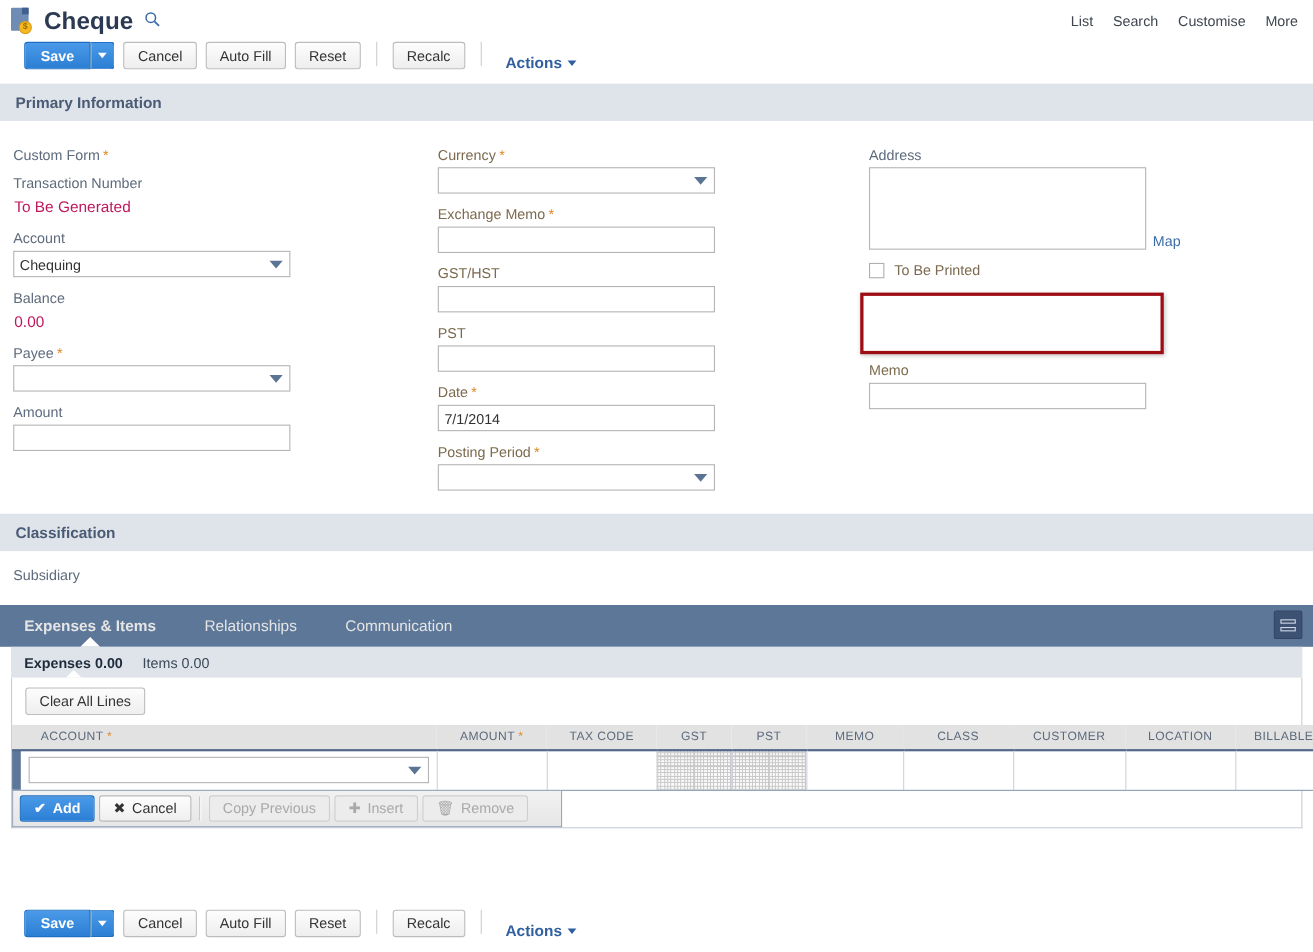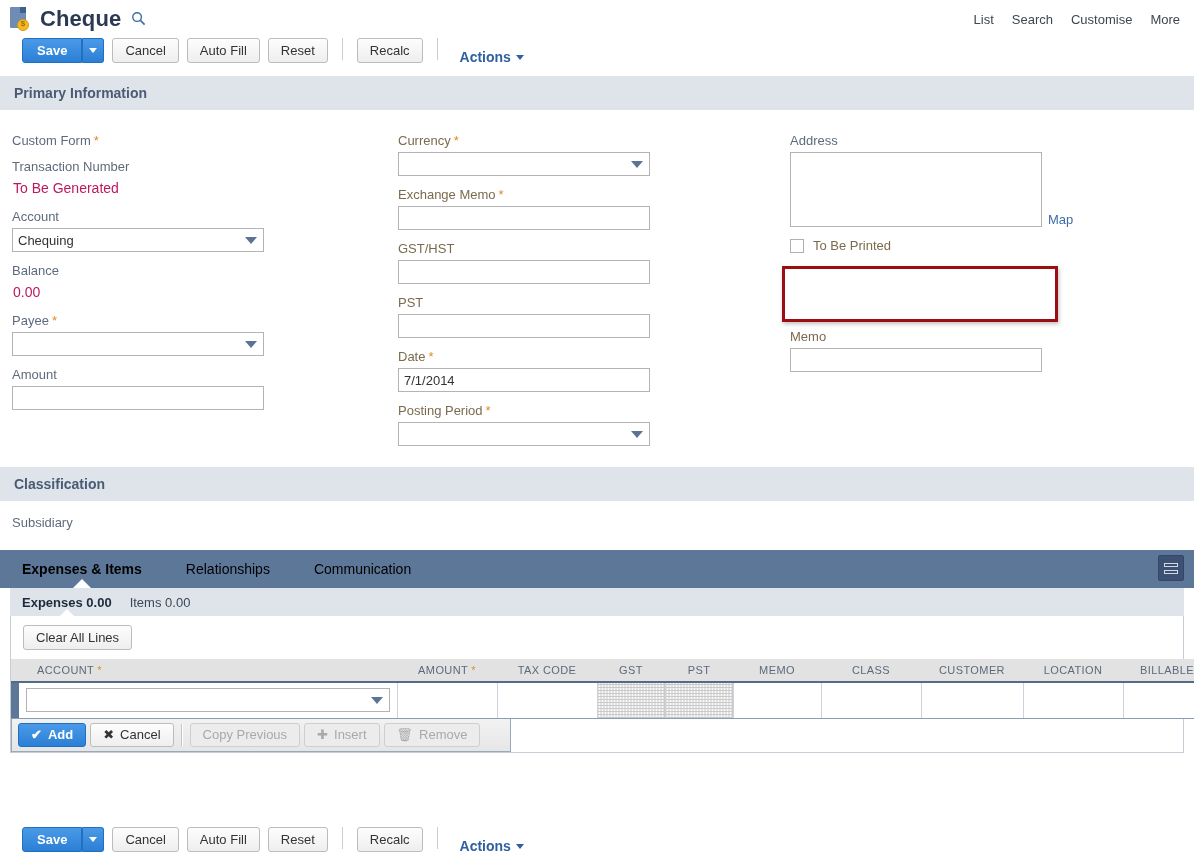--- a/index.html
+++ b/index.html
@@ -112,21 +112,21 @@
     position:absolute; border:3px solid #9d0d14; background:#ffffff;
     box-shadow:1px 2px 4px rgba(0,0,0,0.25);
   }
 
   
   .tabbar {
     background:#5d7799; height:38px; display:flex; align-items:stretch;
     position:relative;
   }
   .tab {
-    display:flex; align-items:center; padding:0 22px; color:#000000; font-size:14px;
+    display:flex; align-items:center; padding:0 22px; color:#e5e5e5; font-size:14px;
     cursor:pointer; position:relative;
   }
   .tab.active { font-weight:bold; }
   .tab.active:after {
     content:""; position:absolute; left:50%; bottom:-0px; margin-left:-9px;
     border-left:9px solid transparent; border-right:9px solid transparent;
     border-bottom:9px solid #ffffff;
   }
   .tab-list-btn {
     position:absolute; right:10px; top:5px; width:26px; height:26px;

